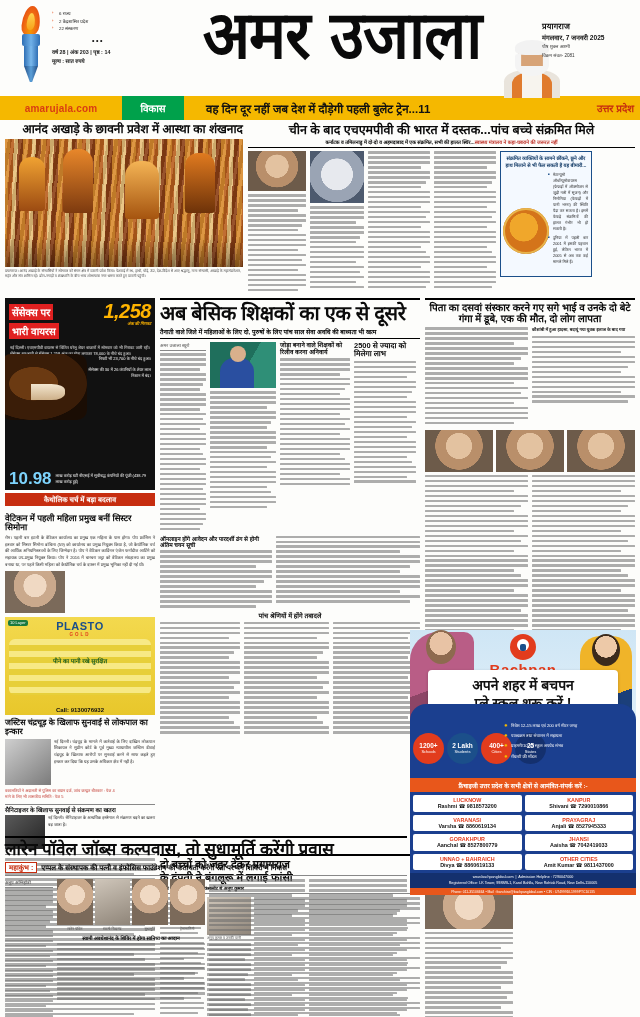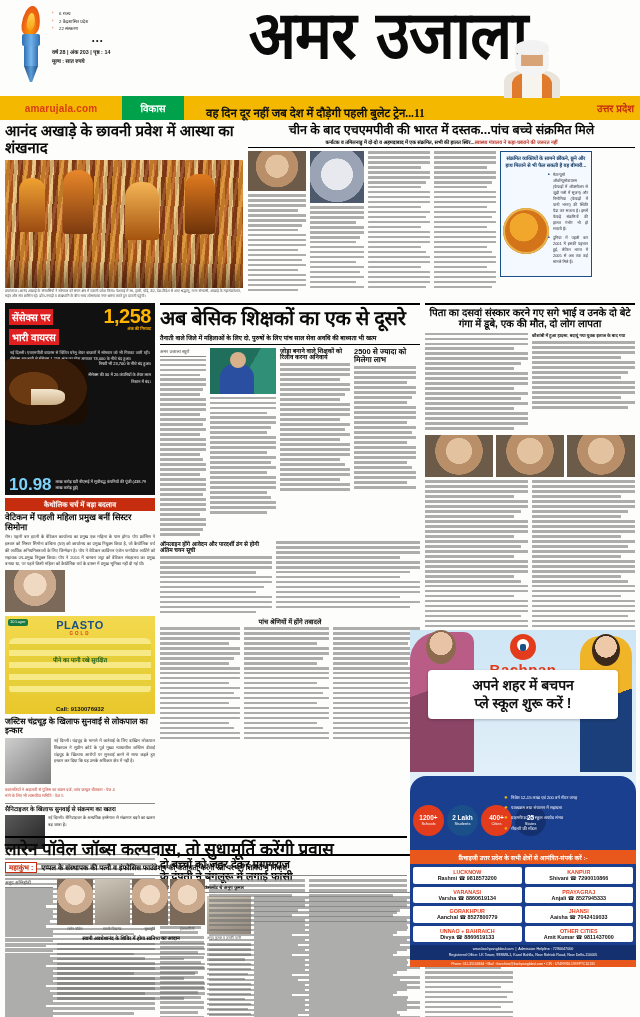--- a/index.html
+++ b/index.html
@@ -50,21 +50,21 @@
   .pm-body { position:absolute; left:2px; top:30px; width:56px; height:28px; background:#e9e4dc; border-radius: 40% 40% 0 0; }
   .pm-scarf { position:absolute; left:10px; top:32px; width:40px; height:26px; background:#e07b2e; border-radius: 46% 46% 0 0; }
   .pm-kurta { position:absolute; left:20px; top:34px; width:20px; height:24px; background:#f7f4ee; }
 
   
   .strip { height: 24px; display: flex; align-items: stretch; background: #f5b800; }
   .strip-web { width: 122px; background:#f5b800; display:flex; align-items:center; justify-content:center; }
   .strip-web span { font-size: 10px; font-weight: bold; color:#d93d12; letter-spacing:.2px; }
   .strip-tag { width: 62px; background:#00a14b; display:flex; align-items:center; justify-content:center; }
   .strip-tag span { font-size: 10px; font-weight: bold; color:#fff; }
-  .strip-head { flex:1; display:flex; align-items:flex-end; padding-left: 22px; font-family: Liberation Serif, serif; }
+  .strip-head { flex:1; display:flex; align-items:center; padding-left: 22px; }
   .strip-head span { font-size: 11.5px; font-weight: bold; color:#111; }
   .strip-state { width: 86px; background:#f5b800; display:flex; align-items:center; justify-content:flex-end; padding-right:6px; }
   .strip-state span { font-size: 10px; font-weight: bold; color:#c62d0f; }
 
   
   .hl { font-weight: bold; color:#0b0b0b; line-height:1.12; }
   .rule { border-top: 1px solid #000; }
   .rule-thin { border-top: .5px solid #888; }
   .byline { font-size: 4.6px; color:#444; }
   .body-text { font-size: 4.2px; line-height: 1.62; color:#2b2b2b; text-align: justify; }
@@ -85,21 +85,21 @@
   .ph-gray { background: linear-gradient(140deg,#cfcfcf,#7b7b7b); }
   .ph-dark { background: linear-gradient(140deg,#5a5a5a,#232323); }
   .ph-woman { background: radial-gradient(circle at 50% 35%, #f0d9c3 0 28%, #caa98c 29% 52%, #7b6a5a 53% 100%); }
 
   
   .sensex { background:#111; color:#fff; position:relative; overflow:hidden; }
   .sensex-top { display:flex; padding:4px 4px 2px 4px;justify-content:center; }
   .sensex-title { flex:1; }
   .sensex-title .l1, .sensex-title .l2 { background:#e02020; color:#fff; font-weight:bold;
      font-size:10px; padding:1px 3px; display:inline-block; margin-bottom:1.5px; }
-  .sensex-num { text-align:right; padding-left:3px; }
+  .sensex-num { text-align:right; padding-left:3px;font-style:italic; }
   .sensex-num .big { font-size:20px; font-weight:bold; color:#ffb400; line-height:.95; letter-spacing:-.5px; }
   .sensex-num .sub { font-size:4.2px; color:#ffb400; font-weight:bold; }
   .sensex-body { font-size:4px; line-height:1.5; padding:2px 5px; color:#efefef; text-align:justify; }
   .bear { position:absolute; left:-4px; top:56px; width:86px; height:66px;
      background: radial-gradient(ellipse at 38% 45%, #6b3a12 0 32%, #3a1d08 33% 70%, #1a0d04 71% 100%); border-radius:10px; }
   .bear:after { content:""; position:absolute; left:30px; top:30px; width:34px; height:16px;
      background: linear-gradient(#f3e6cf,#cdb089); border-radius: 0 40% 40% 0; }
   .sensex-facts { position:absolute; right:4px; top:58px; width:66px; font-size:4px; line-height:1.55; color:#fff; text-align:right; }
   .sensex-facts div { margin-bottom:5px; }
   .sensex-bottom { position:absolute; left:0; bottom:0; width:100%; background:#111; padding:3px 4px; display:flex; align-items:center; }
@@ -197,41 +197,47 @@
       <div class="nameplate-title">अमर उजाला</div>
     </div>
     <div class="pm-photo">
       <div class="pm-body"></div>
         <div class="pm-scarf"></div>
         <div class="pm-kurta"></div>
       <div class="pm-head"></div>
         <div class="pm-beard"></div>
         <div class="pm-hair"></div>
     </div>
+    <div class="meta-right">
+      <div class="mr-city">प्रयागराज</div>
+      <div class="mr-date">मंगलवार, 7 जनवरी 2025</div>
+      <div class="mr-sub">पौष शुक्ल अष्टमी</div>
+      <div class="mr-sub">विक्रम संवत- 2081</div>
+    </div>
   </div>
 
   <div class="strip">
     <div class="strip-web">
       <span>amarujala.com</span>
     </div>
     <div class="strip-tag">
       <span>विकास</span>
     </div>
     <div class="strip-head">
       <span>वह दिन दूर नहीं जब देश में दौड़ेगी पहली बुलेट ट्रेन...11</span>
     </div>
     <div class="strip-state">
       <span>उत्तर प्रदेश</span>
     </div>
   </div>
 
   <div style="display:flex; padding:3px 5px 0 5px; gap:5px;">
 
     <div style="width:238px;">
-      <div class="hl" style="font-size:15px;">आनंद अखाड़े के छावनी प्रवेश में आस्था का शंखनाद</div>
+      <div class="hl" style="font-size:12px;text-align:right;">आनंद अखाड़े के छावनी प्रवेश में आस्था का शंखनाद</div>
       <div class="photo ph-crowd" style="height:128px; margin-top:3px; position:relative;">
         <div style="position:absolute;left:0;top:0;width:100%;height:100%;
              background:repeating-linear-gradient(100deg,rgba(255,255,255,.10) 0 3px,rgba(0,0,0,.12) 3px 7px);"></div>
         <div style="position:absolute;left:14px;top:18px;width:26px;height:54px;background:linear-gradient(#f0a232,#9c4b12);border-radius:12px 12px 3px 3px;"></div>
         <div style="position:absolute;left:58px;top:10px;width:30px;height:64px;background:linear-gradient(#e8872a,#7d3a0f);border-radius:14px 14px 3px 3px;"></div>
         <div style="position:absolute;left:120px;top:22px;width:34px;height:58px;background:linear-gradient(#f4b455,#a5540f);border-radius:15px 15px 3px 3px;"></div>
         <div style="position:absolute;left:180px;top:14px;width:30px;height:60px;background:linear-gradient(#e07a1f,#6d3209);border-radius:13px 13px 3px 3px;"></div>
         <div style="position:absolute;left:0;bottom:0;width:100%;height:30px;background:linear-gradient(transparent,rgba(0,0,0,.35));"></div>
       </div>
       <div class="cap">प्रयागराज। आनंद अखाड़े के संन्यासियों ने सोमवार को संगम क्षेत्र में छावनी प्रवेश किया। पेशवाई में रथ, हाथी, घोड़े, ऊंट, देश-विदेश से आए श्रद्धालु, नागा संन्यासी, अखाड़े के महामंडलेश्वर, महंत और संत शामिल रहे। ढोल-नगाड़ों व शंखध्वनि के बीच भव्य शोभायात्रा नगर भ्रमण करते हुए छावनी पहुंची।</div>
@@ -392,21 +398,21 @@
           <div>निफ्टी भी 23,700 के नीचे बंद हुआ।</div>
           <div>सेंसेक्स की 30 में 26 कंपनियों के शेयर लाल निशान में बंद।</div>
         </div>
         <div class="sensex-bottom">
           <div class="big2">10.98</div>
           <div class="txt">लाख करोड़ घटी बीएसई में सूचीबद्ध कंपनियों की पूंजी (438.79 लाख करोड़ हुई)</div>
         </div>
       </div>
 
       <div class="redbar" style="margin-top:3px;">कैथोलिक चर्च में बड़ा बदलाव</div>
-      <div class="hl" style="font-size:8.5px; margin-top:2px;">वेटिकन में पहली महिला प्रमुख बनीं सिस्टर सिमोना</div>
+      <div class="hl" style="font-size:8.5px; margin-top:8px;">वेटिकन में पहली महिला प्रमुख बनीं सिस्टर सिमोना</div>
       <div style="display:flex; gap:3px; margin-top:2px;">
         <div style="flex:1;" class="body-text">रोम। पहली बार इटली के वेटिकन कार्यालय का प्रमुख एक महिला के पास होगा। पोप फ्रांसिस ने इतवार को सिस्टर सिमोना ब्रांबिला (59) को कार्यालय का प्रमुख नियुक्त किया है, जो कैथोलिक चर्च की आर्थिक अनियमितताओं के लिए जिम्मेदार है। पोप ने वेटिकन कार्डिनल एंजेल फर्नांडीज आर्टिमे को सहायक उप-प्रमुख नियुक्त किया। पोप ने 2016 में बारबरा जट्टा को वेटिकन संग्रहालय का प्रमुख बनाया था, पर पहले किसी महिला को कैथोलिक चर्च के दफ्तर में प्रमुख भूमिका नहीं दी गई थी।</div>
       </div>
       <div class="photo ph-woman" style="height:42px; width:60px; margin-top:2px;"></div>
 
       <div class="plasto" style="height:98px; margin-top:4px;">
         <div style="position:absolute;left:3px;top:3px;background:#1b7a3f;color:#fff;font-size:4px;padding:1px 2px;border-radius:2px;text-align:center;line-height:1.1;">10 Layer</div>
         <div class="plasto-tank"></div>
         <div class="plasto-logo" style="position:relative;z-index:2;">
           <div class="p1">PLASTO</div>
@@ -1040,21 +1046,21 @@
               <i></i>
               <i></i>
               <i></i>
           </div>
         </div>
       </div>
     </div>
   </div>
 
   <div style="position:absolute; left:410px; top:630px; width:226px;">
-    <div class="bach" style="height:220px; position:relative;">
+    <div class="bach" style="height:148px; position:relative;">
       <div class="bach-mom"></div>
       <div class="bach-kid"></div>
       <div class="bach-logo">
         <div class="bach-mark"></div>
         <div class="bach-word">Bachpan</div>
       </div>
       <div class="bach-board">
         <div>अपने शहर में बचपन</div>
         <div>प्ले स्कूल शुरू करें !</div>
       </div>

